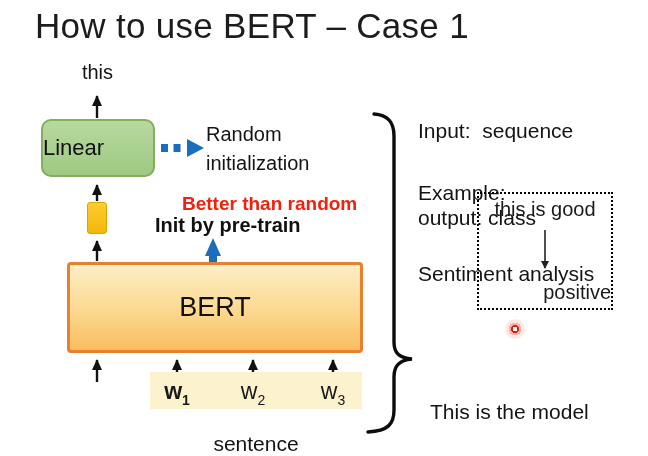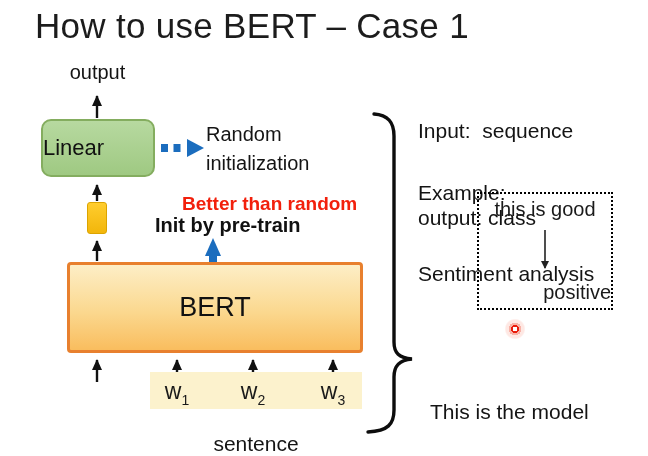--- a/index.html
+++ b/index.html
@@ -59,21 +59,21 @@
   .init-label {
     left:155px; top:214px; font-size:20px; font-weight:bold;
     color:#111; white-space:nowrap;
   }
 
   .token-strip { left:150px; top:372px; width:212px; height:37px; background:#fcf2cd; }
 
   .cls-label { left:59px; top:378px; width:78px; text-align:center; font-size:23px; }
   .token { top:378px; width:50px; text-align:center; font-size:23px; }
   .token sub { font-size:14px; }
-  .tok1 { left:152px; } .tok2 { left:228px; } .tok3 { left:308px; }
+  .tok1 { left:152px;font-weight:bold; } .tok2 { left:228px; } .tok3 { left:308px; }
 
   .sentence-label { left:150px; top:416px; width:212px; text-align:center; font-size:21px;margin-top:16px; }
 
   .note { font-size:21px; line-height:29px; color:#141414; white-space:pre-wrap; }
   .io-note { left:418px; top:58px; }
   .example-note { left:418px; top:125px; line-height:27px; }
   .model-note { left:430px; top:337px; line-height:30px; }
 
   .dotted-box {
     left:477px; top:192px; width:136px; height:118px;
@@ -129,21 +129,21 @@
     </g>
 
     <path d="M374,114 C388,115 394,122 394,136 L394,342 C394,353 399,358 412,359
              C399,360 394,366 394,377 L394,410 C394,424 388,431 368,432" fill="none" stroke="#0d0d0d" stroke-width="3.4" stroke-linecap="round"></path>
 
     <line x1="545" y1="230" x2="545" y2="268" stroke="#222" stroke-width="1.6" marker-end="url(#ahs)"></line>
   </svg>
 
   <div class="abs title">How to use BERT – Case 1</div>
 
-  <div class="abs lbl class-label">output</div>
+  <div class="abs lbl class-label">this</div>
 
   <div class="abs linear-box">
     <span>Linear</span>
   </div>
 
   <div class="abs random-init">Random initialization</div>
 
   <div class="abs better-label">Better than random</div>
   <div class="abs init-label">Init by pre-train</div>
 

